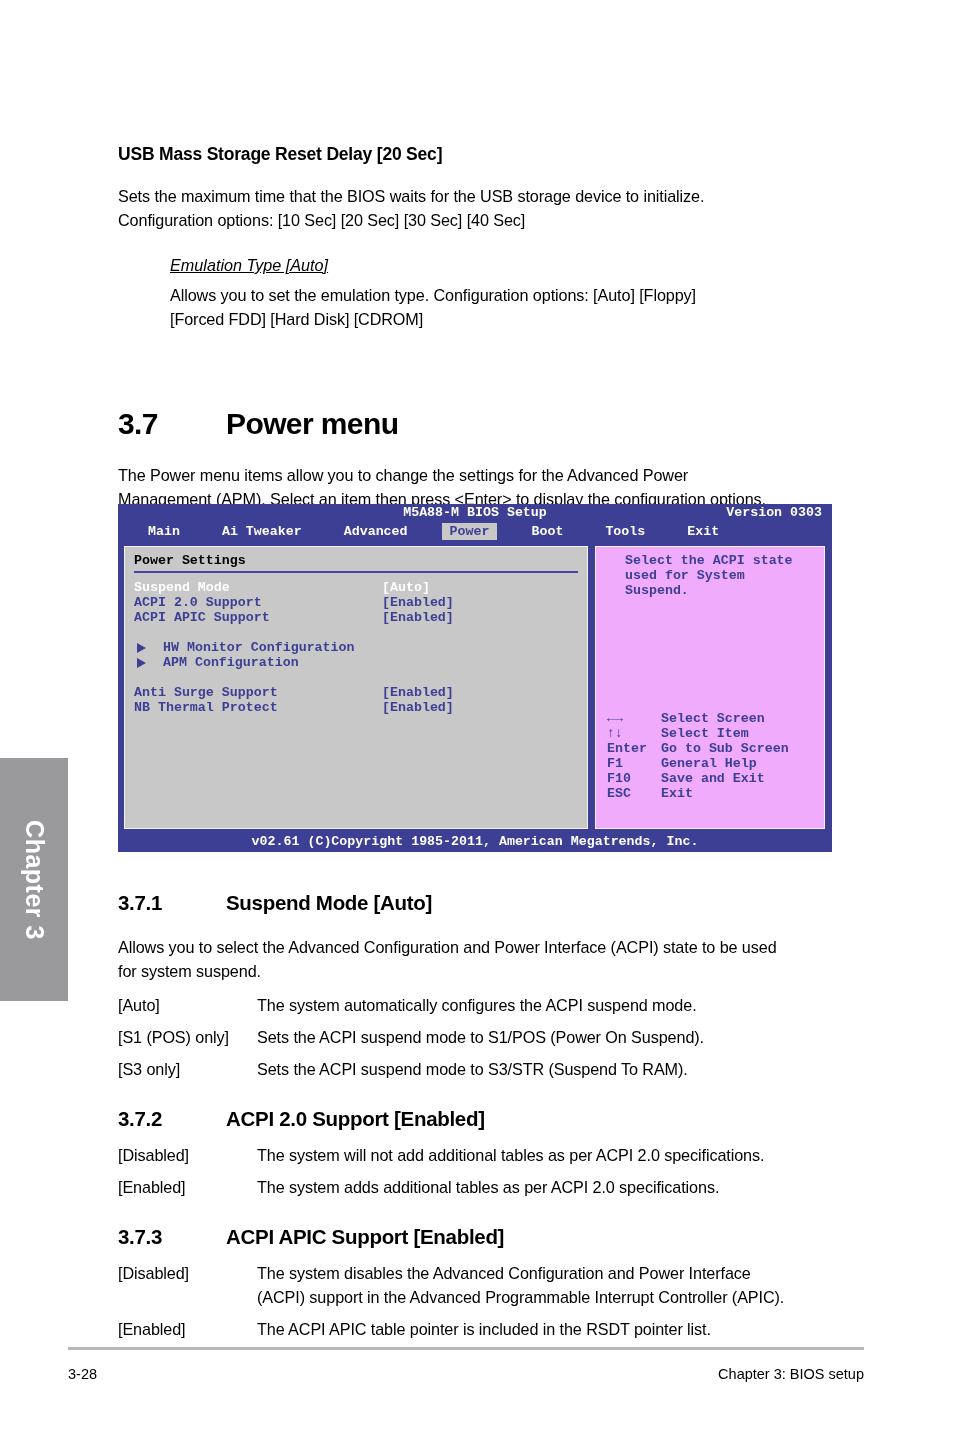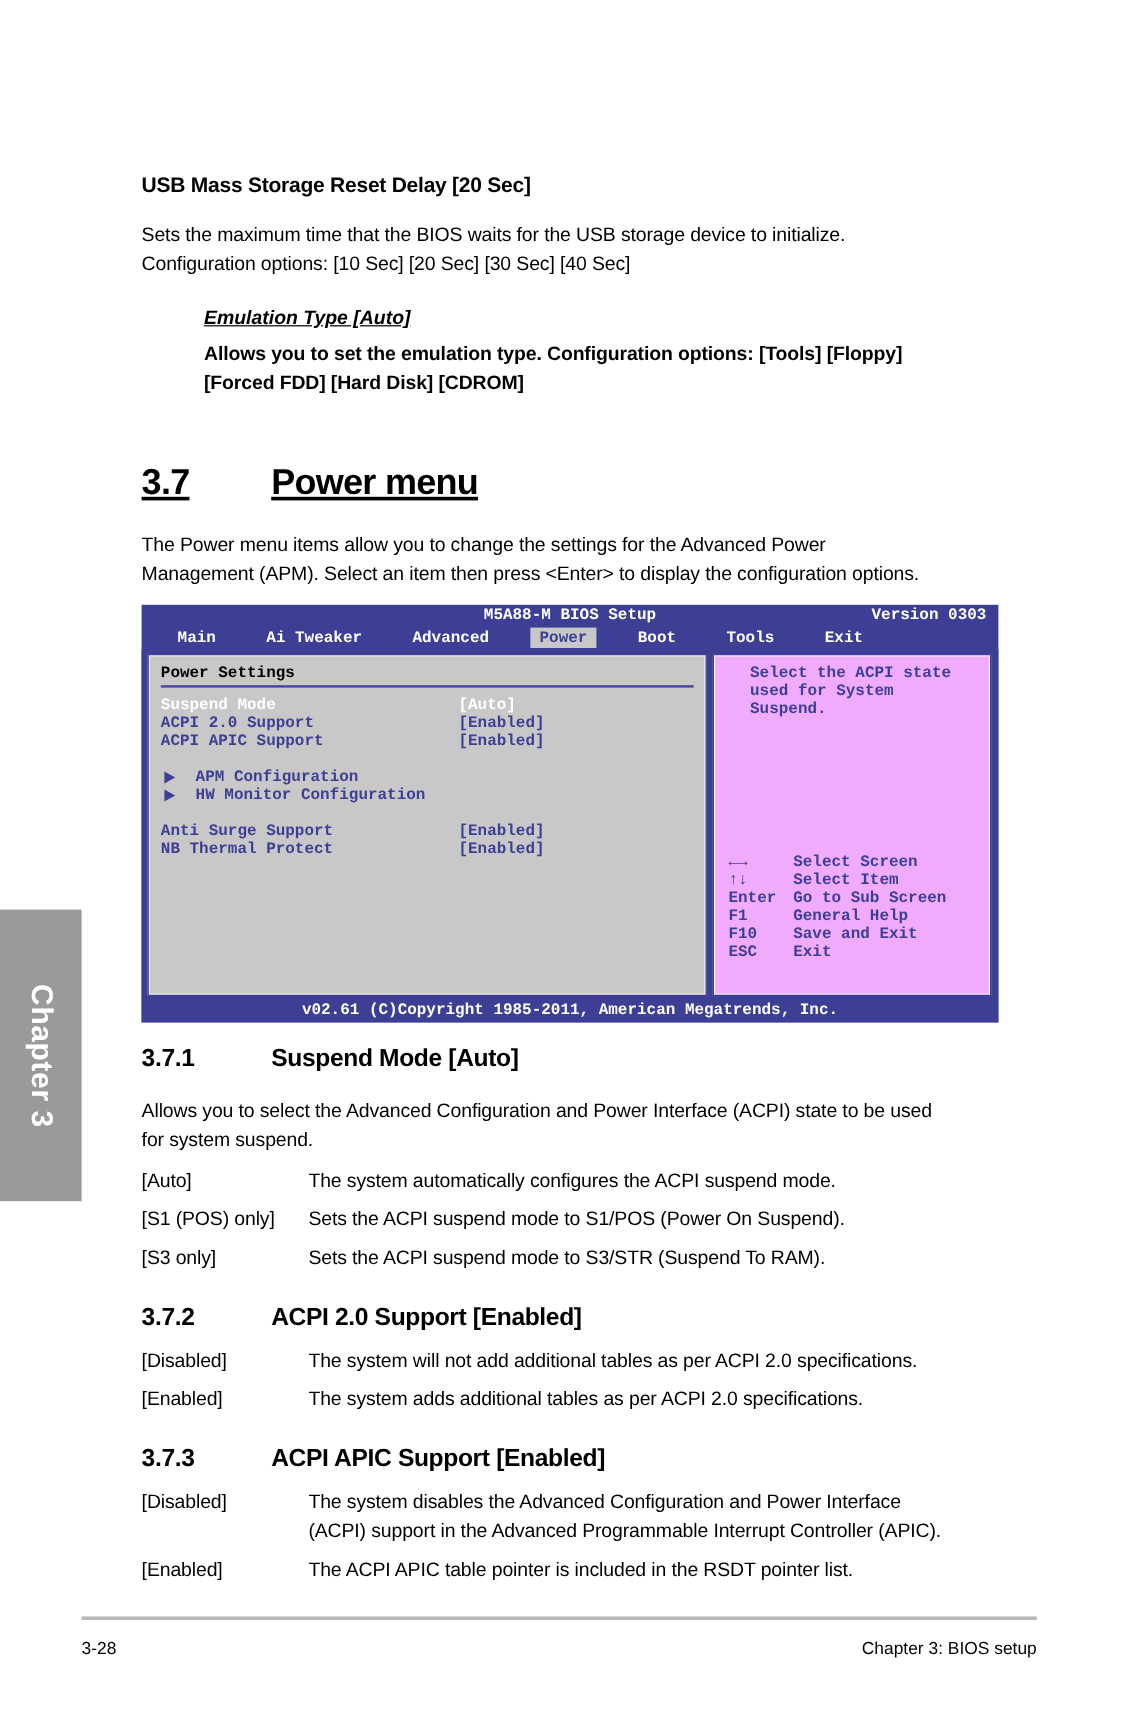--- a/index.html
+++ b/index.html
@@ -52,21 +52,21 @@
     font-weight: bold;
     margin: 0;
     letter-spacing: -0.2px;
   }
   p.body {
     font-size: 16.2px;
     line-height: 24px;
     margin: 0;
     letter-spacing: -0.1px;
   }
-  .indent-1 { margin-left: 52px; font-weight: bold; }
+  .indent-1 { margin-left: 52px; }
   .italic-underline {
     font-style: italic;
     text-decoration: underline;
     font-size: 16.2px;
     line-height: 24px;
   }
 
   h2.chapter-head {
     font-size: 30px;
     font-weight: bold;
@@ -257,25 +257,25 @@
 </div>
 
 <div class="page">
 
   <h3 class="sub-head" style="margin-top:144px;">USB Mass Storage Reset Delay [20 Sec]</h3>
   <p class="body" style="margin-top:19px;">Sets the maximum time that the BIOS waits for the USB storage device to initialize.</p>
   <p class="body">Configuration options: [10 Sec] [20 Sec] [30 Sec] [40 Sec]</p>
 
   <div class="indent-1" style="margin-top:21px;">
     <div class="italic-underline">Emulation Type [Auto]</div>
-    <p class="body" style="margin-top:6px;">Allows you to set the emulation type. Configuration options: [Tools] [Floppy]</p>
+    <p class="body" style="margin-top:6px;">Allows you to set the emulation type. Configuration options: [Auto] [Floppy]</p>
     <p class="body">[Forced FDD] [Hard Disk] [CDROM]</p>
   </div>
 
-  <h2 class="chapter-head" style="margin-top:55px;text-decoration:underline;">
+  <h2 class="chapter-head" style="margin-top:76px;">
     <span class="num">3.7</span>
     <span>Power menu</span>
   </h2>
   <p class="body" style="margin-top:22px;">The Power menu items allow you to change the settings for the Advanced Power</p>
   <p class="body">Management (APM). Select an item then press &lt;Enter&gt; to display the configuration options.</p>
 
   <div style="height:372px;"></div>
 
   <h3 class="section-head" style="margin-top:8px;">
     <span class="num">3.7.1</span>
@@ -366,25 +366,25 @@
       </div>
       <div class="bios-row">
         <span class="lbl">ACPI APIC Support</span>
         <span class="val">[Enabled]</span>
       </div>
 
       <div class="bios-spacer"></div>
 
       <div class="bios-subrow">
         <span class="tri"></span>
-        <span>APM Configuration</span>
+        <span>HW Monitor Configuration</span>
       </div>
       <div class="bios-subrow">
         <span class="tri"></span>
-        <span>HW Monitor Configuration</span>
+        <span>APM Configuration</span>
       </div>
 
       <div class="bios-spacer"></div>
 
       <div class="bios-row">
         <span class="lbl">Anti Surge Support</span>
         <span class="val">[Enabled]</span>
       </div>
       <div class="bios-row">
         <span class="lbl">NB Thermal Protect</span>

